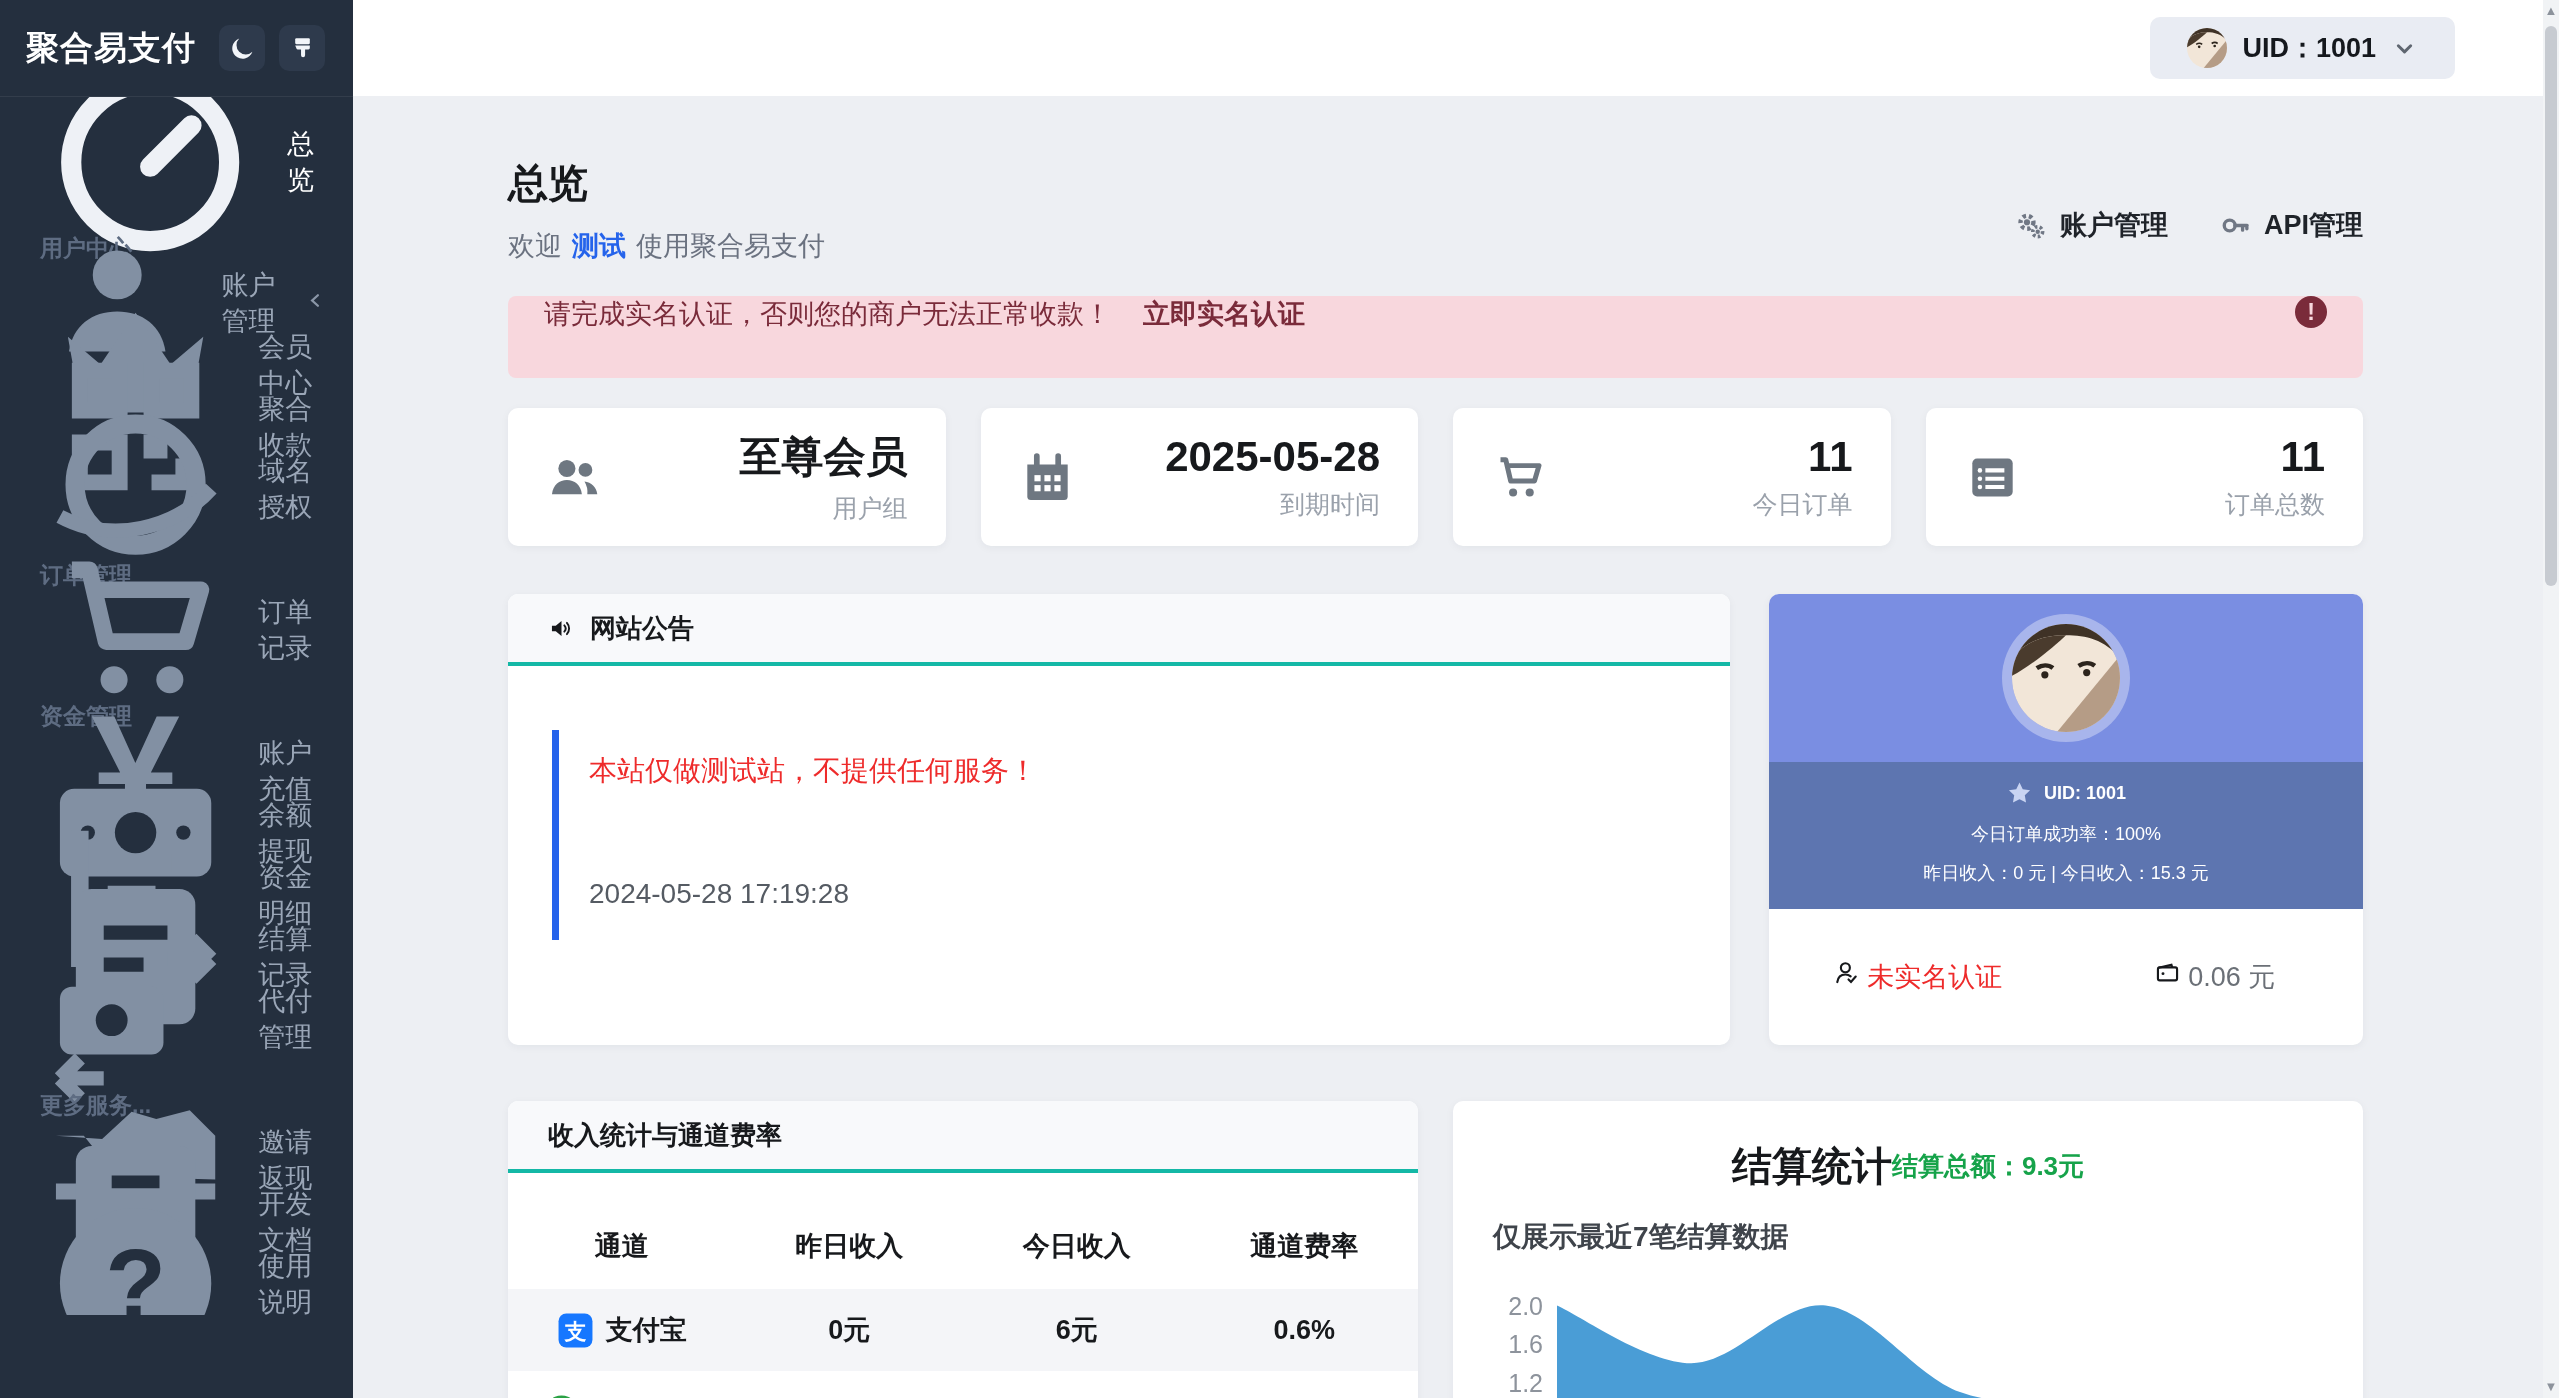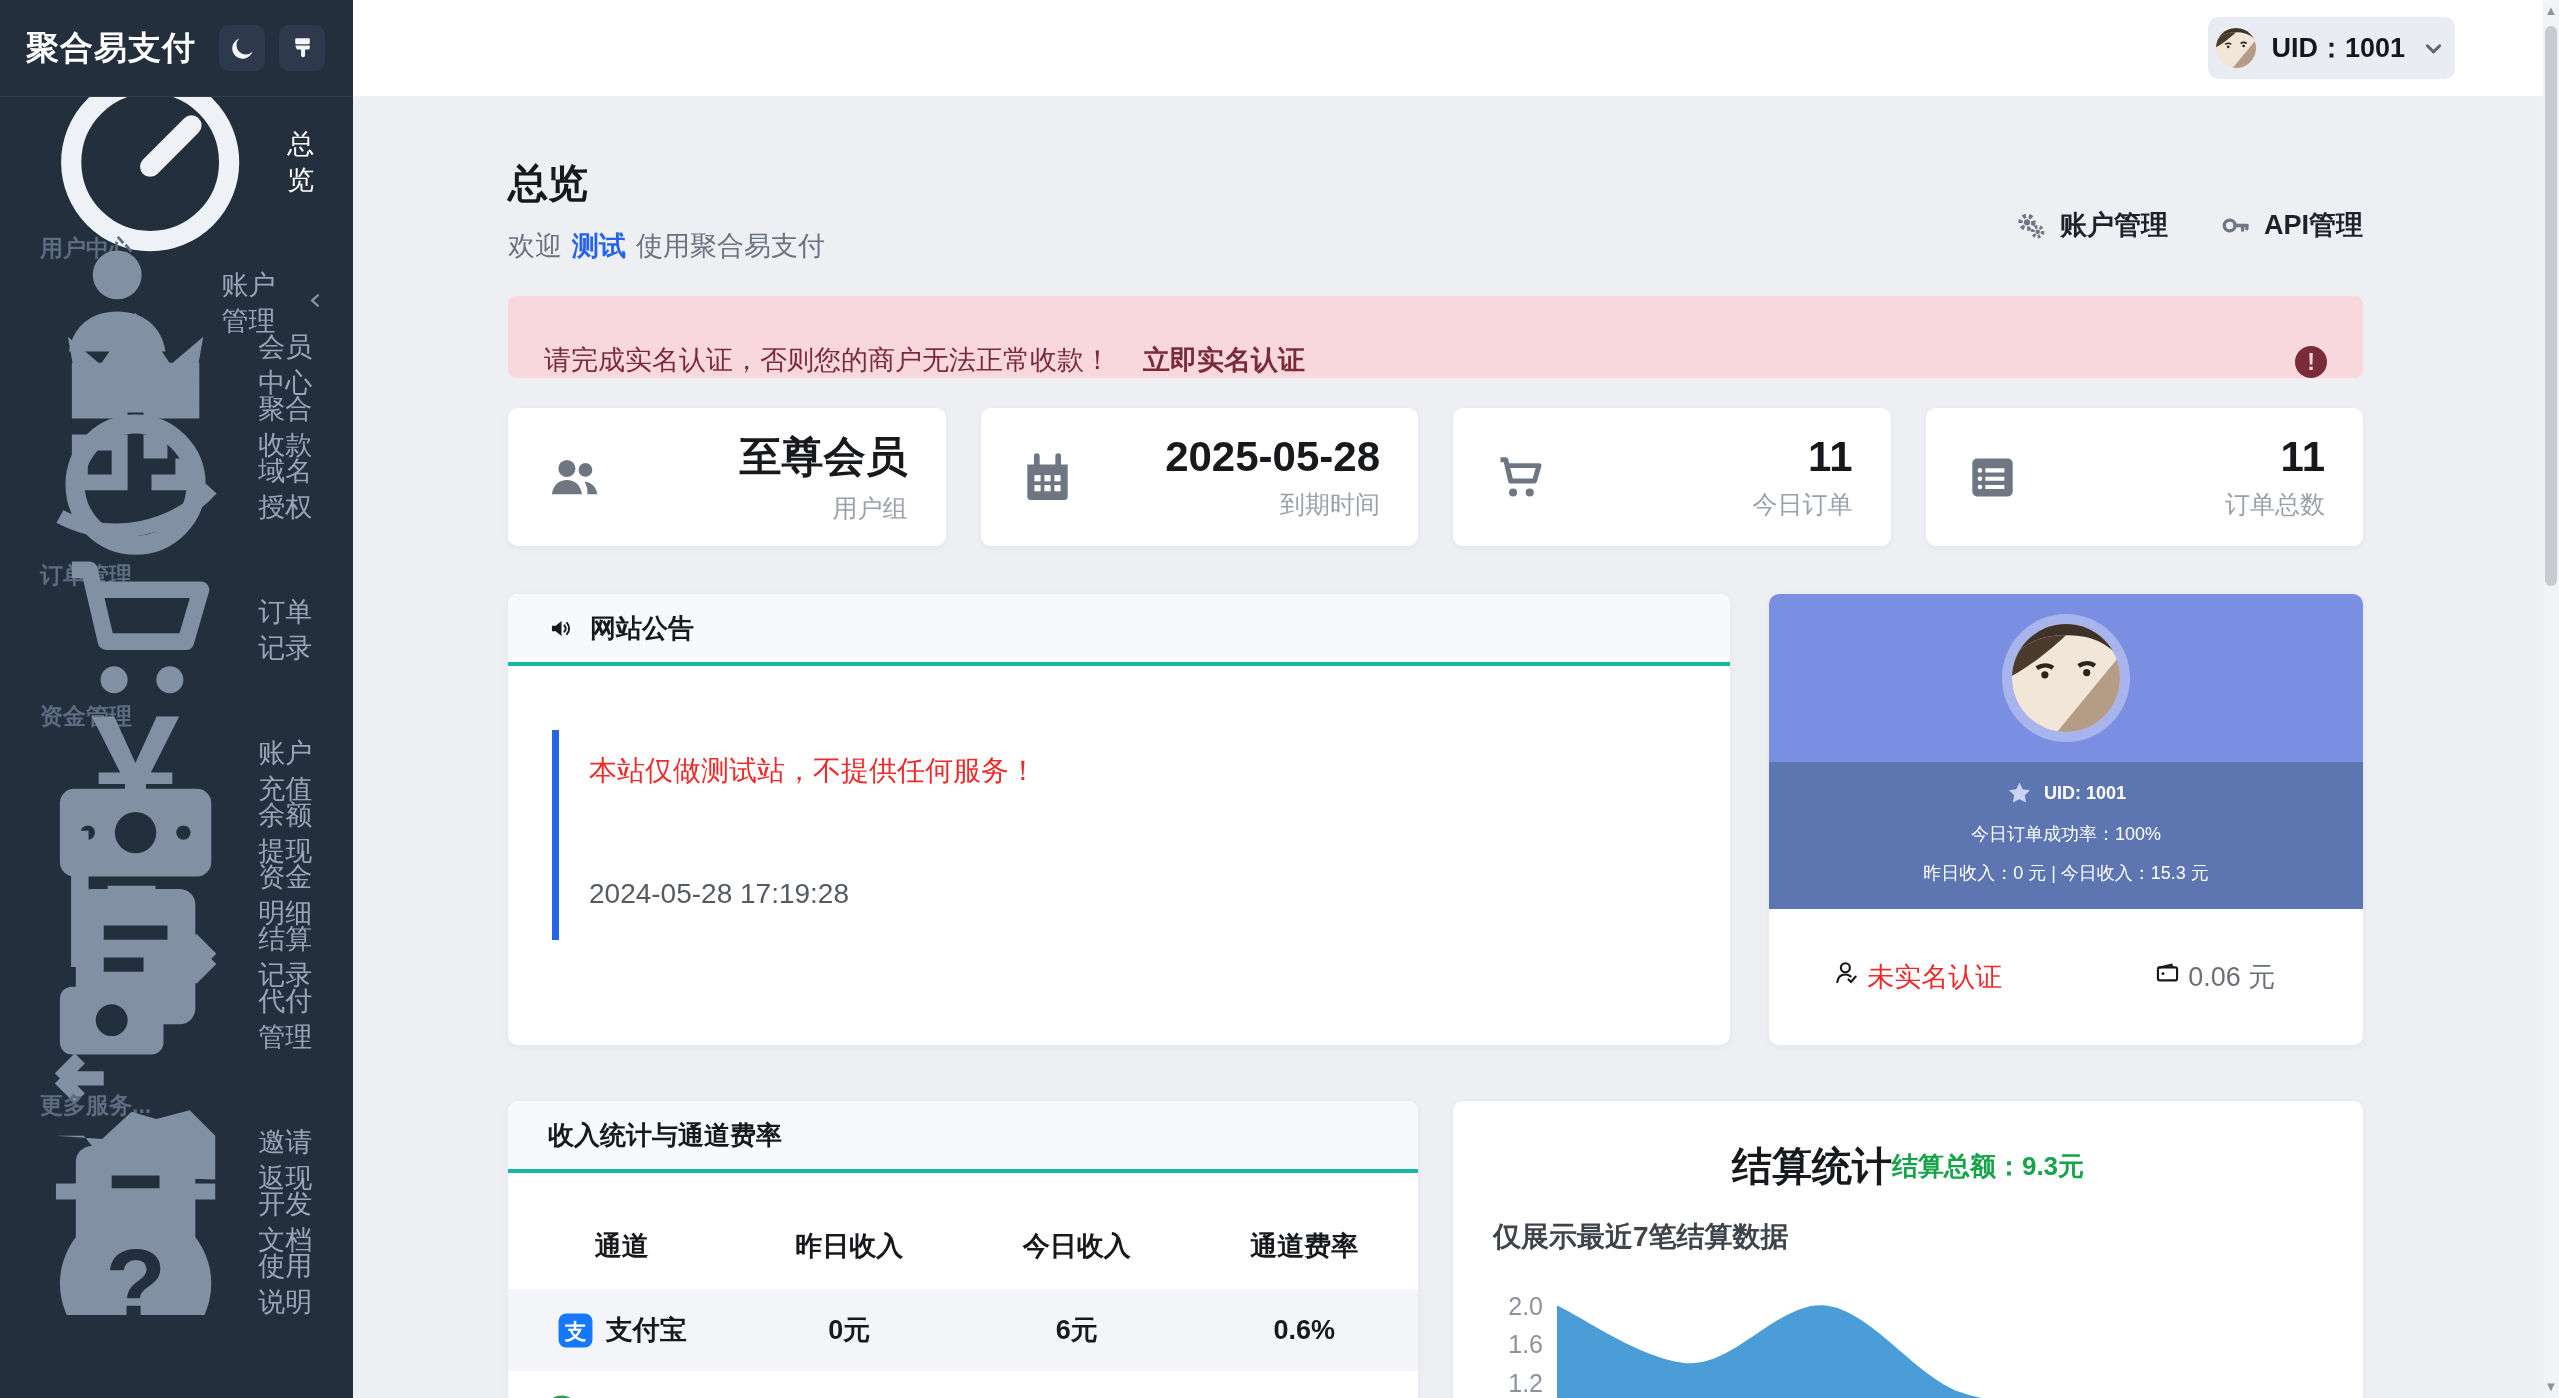--- a/index.html
+++ b/index.html
@@ -19,37 +19,37 @@
   .nav-item svg { width:31px; height:31px; color:#8290a3; flex-shrink:0; }
   .nav-item.active { color:#fff; }
   .nav-item.active svg { color:#eef1f6; }
   .nav-sec { margin:40px 0 8px; padding:0 40px; color:#5e6c82; font-size:23px; font-weight:700; }
   .nav-chev { margin-left:auto; }
   .nav-item .nav-chev svg { width:23px; height:23px; color:#8a96a7; }
 
   
   .main { flex:1; display:flex; flex-direction:column; position:relative; overflow:hidden; background:#edeff3; }
   .topbar { height:96px; background:#fff; display:flex; align-items:center; justify-content:flex-end; padding-right:104px; flex-shrink:0; }
-  .uid-pill { display:flex; align-items:center; gap:15px; background:#e9ecf3; border-radius:10px; height:62px; padding:0 8px; font-size:27px; font-weight:700; color:#15181d; cursor:pointer; }
+  .uid-pill { display:flex; align-items:center; gap:15px; background:#e9ecf3; border-radius:10px; height:62px; padding:0 37px; font-size:27px; font-weight:700; color:#15181d; cursor:pointer; }
   .uid-pill .chev svg { width:25px; height:25px; color:#5f6670; }
   .avatar { border-radius:50%; overflow:hidden; display:inline-block; flex-shrink:0; }
   .avatar svg { display:block; width:100%; height:100%; }
   .avatar.sm { width:40px; height:40px; }
   .avatar.lg { width:108px; height:108px; box-shadow:0 0 0 10px rgba(255,255,255,.35); }
 
   .content { width:1855px; margin-left:155px; }
   .page-head { display:flex; justify-content:space-between; margin-top:60px; }
   h1.pt { font-size:40px; font-weight:700; }
   .welcome { margin-top:17px; font-size:27px; color:#6b7280; }
   .welcome .u { color:#2563eb; font-weight:700; margin:0 10px; }
   .quick-links { display:flex; gap:52px; margin-top:30px; }
   .qlink { display:flex; align-items:center; gap:13px; font-size:27px; font-weight:700; color:#1f2329; cursor:pointer; }
   .qlink svg { width:31px; height:31px; color:#707784; }
 
-  .alert { margin-top:32px; height:82px; background:#f8d7dd; border-radius:8px; display:flex; align-items:flex-end; padding:0 36px; color:#7a2b3a; font-size:27px; }
+  .alert { margin-top:32px; height:82px; background:#f8d7dd; border-radius:8px; display:flex; align-items:flex-start; padding:0 36px; color:#7a2b3a; font-size:27px; }
   .alert .act { font-weight:700; margin-left:32px; cursor:pointer; }
   .alert-ic { margin-left:auto; width:32px; height:32px; border-radius:50%; background:#7a2b3a; color:#f8d7dd; display:flex; align-items:center; justify-content:center; font-weight:700; font-size:23px; }
 
   .stats { display:grid; grid-template-columns:repeat(4,1fr); gap:35px; margin-top:30px; }
   .stat { background:#fff; border-radius:10px; height:138px; display:flex; align-items:center; padding:0 38px; box-shadow:0 2px 8px rgba(20,30,60,.05); }
   .stat svg { width:57px; height:57px; color:#6e7781; }
   .stat .sr { margin-left:auto; text-align:right; }
   .stat .sv { font-size:42px; font-weight:700; }
   .stat .sl { font-size:25px; color:#9aa1ab; margin-top:7px; }
 

